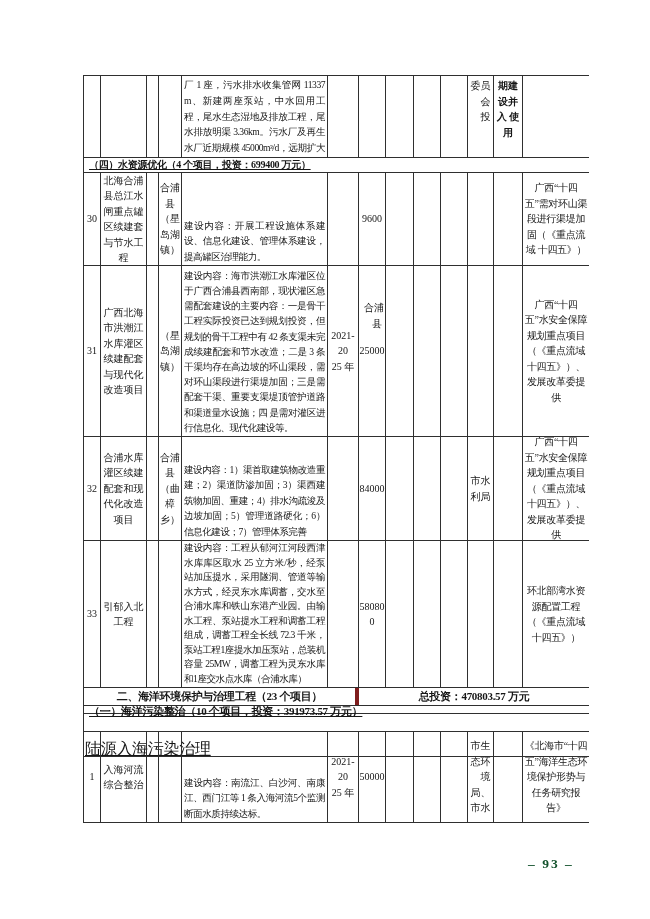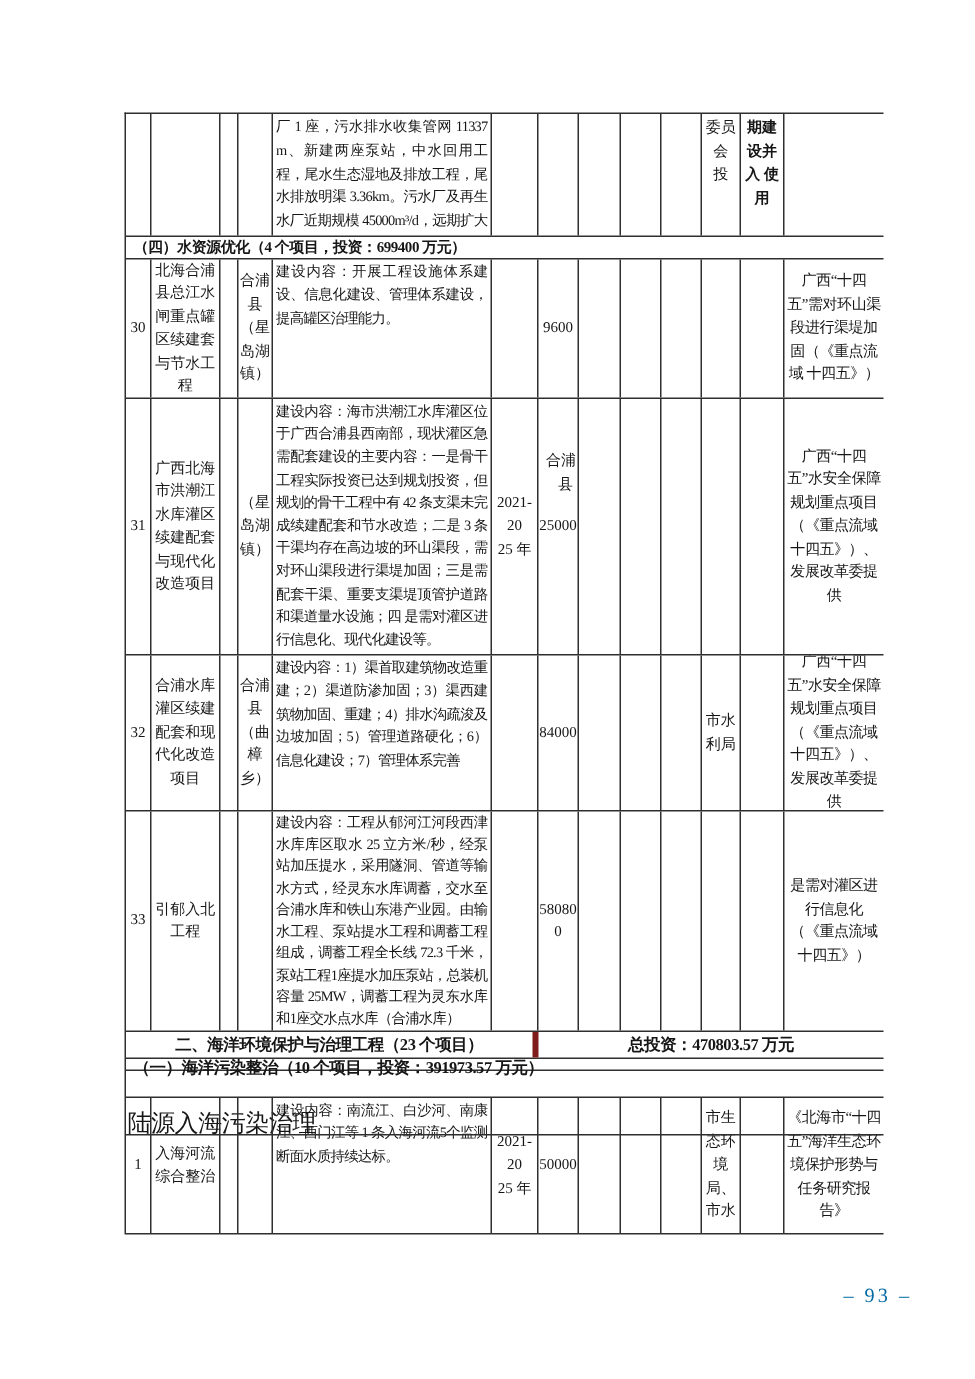--- a/index.html
+++ b/index.html
@@ -18,49 +18,51 @@
     box-sizing:border-box; border-right:1px solid #2f2f2f;
     display:flex; align-items:center; justify-content:center;
     font-size:10px; line-height:15.5px; text-align:center;
     overflow:hidden; white-space:pre-line;
   }
   .c-no{width:17px}.c-name{width:46px}.c-g1{width:12px}.c-loc{width:23px}
   .c-content{width:146px}.c-date{width:31px}.c-inv{width:27px}
   .c-e1{width:28px}.c-e2{width:27px}.c-e3{width:27px}.c-dept{width:26px}
   .c-e4{width:29px}.c-remark{width:66px}
   .c-content{
-    align-items:flex-start; justify-content:flex-start;
+    align-items:flex-end; justify-content:flex-start;
     text-align:justify; white-space:normal;
     font-size:9.6px; letter-spacing:-0.5px; line-height:15.4px;
     padding:1px 2px;
   }
   .c-content .inner{width:100%;}
   .top-align{align-items:flex-start;}
   .lh-tight{line-height:14.5px;}
   .lh-mid{line-height:15.2px;}
   .c-remark{font-size:10px; line-height:15.5px; padding:0 1px; letter-spacing:-0.3px;}
-  .c-dept{letter-spacing:0;}
+  .c-dept{letter-spacing:0;text-align:right;}
   .frag{position:absolute; font-size:10px; line-height:15.5px; white-space:pre-line;}
   .sec-cell{
     width:505px; box-sizing:border-box; display:flex; align-items:center;
     font-weight:bold; font-size:10.5px; padding-left:5px; overflow:visible;
     letter-spacing:-0.3px;
+    text-decoration:underline;
   }
   .sec-split-l{width:275px; box-sizing:border-box; border-right:4px solid #7f1d1d;
     display:flex; align-items:center; justify-content:center;
     font-weight:bold; font-size:11px; letter-spacing:-0.3px;}
   .sec-split-r{width:230px; box-sizing:border-box; display:flex; align-items:center;
     justify-content:center; font-weight:bold; font-size:11px; letter-spacing:-0.3px;}
   .overflow-row{overflow:visible;}
   .overflow-row .sec-cell{overflow:visible; align-items:flex-start;}
   .ghost-line{position:absolute; left:0; right:0; height:1px; background:#2f2f2f;}
   .pagenum{
-    position:absolute; left:528px; top:856px; width:80px; text-align:right;
-    font-size:13.5px; letter-spacing:2px; color:#0369a1;
+    position:absolute; left:528px; top:856px; width:80px; text-align:left;
+    font-size:13.5px; letter-spacing:2px; color:#14532d;
     font-family:"Liberation Serif","DejaVu Serif",serif;
+    font-weight:bold;
   }
 </style>
 </head>
 <body>
 
 <div class="page">
   <div class="tbl">
 
     <div class="trow" style="height:82px;">
       <div class="cell c-no"></div>
@@ -166,21 +168,21 @@
         <div class="inner">建设内容：工程从郁河江河段西津水库库区取水 25 立方米/秒，经泵站加压提水，采用隧洞、管道等输水方式，经灵东水库调蓄，交水至合浦水库和铁山东港产业园。由输水工程、泵站提水工程和调蓄工程组成，调蓄工程全长线 72.3 千米，泵站工程1座提水加压泵站，总装机容量 25MW，调蓄工程为灵东水库和1座交水点水库（合浦水库）</div>
       </div>
       <div class="cell c-date"></div>
       <div class="cell c-inv">58080
 0</div>
       <div class="cell c-e1"></div>
       <div class="cell c-e2"></div>
       <div class="cell c-e3"></div>
       <div class="cell c-dept"></div>
       <div class="cell c-e4"></div>
-      <div class="cell c-remark" style="border-right:none;">是需对灌区进行信息化（《重点流域十四五》）</div>
+      <div class="cell c-remark" style="border-right:none;">环北部湾水资源配置工程（《重点流域十四五》）</div>
     </div>
 
     <div class="trow" style="height:18px;">
       <div class="sec-split-l">二、海洋环境保护与治理工程（23 个项目）</div>
       <div class="sec-split-r">总投资：470803.57 万元</div>
     </div>
 
     <div class="trow overflow-row" style="height:8px;">
       <div class="sec-cell" style="font-size:11px; margin-top:-2px; white-space:nowrap;">（一）海洋污染整治（10 个项目，投资：391973.57 万元）</div>
     </div>

